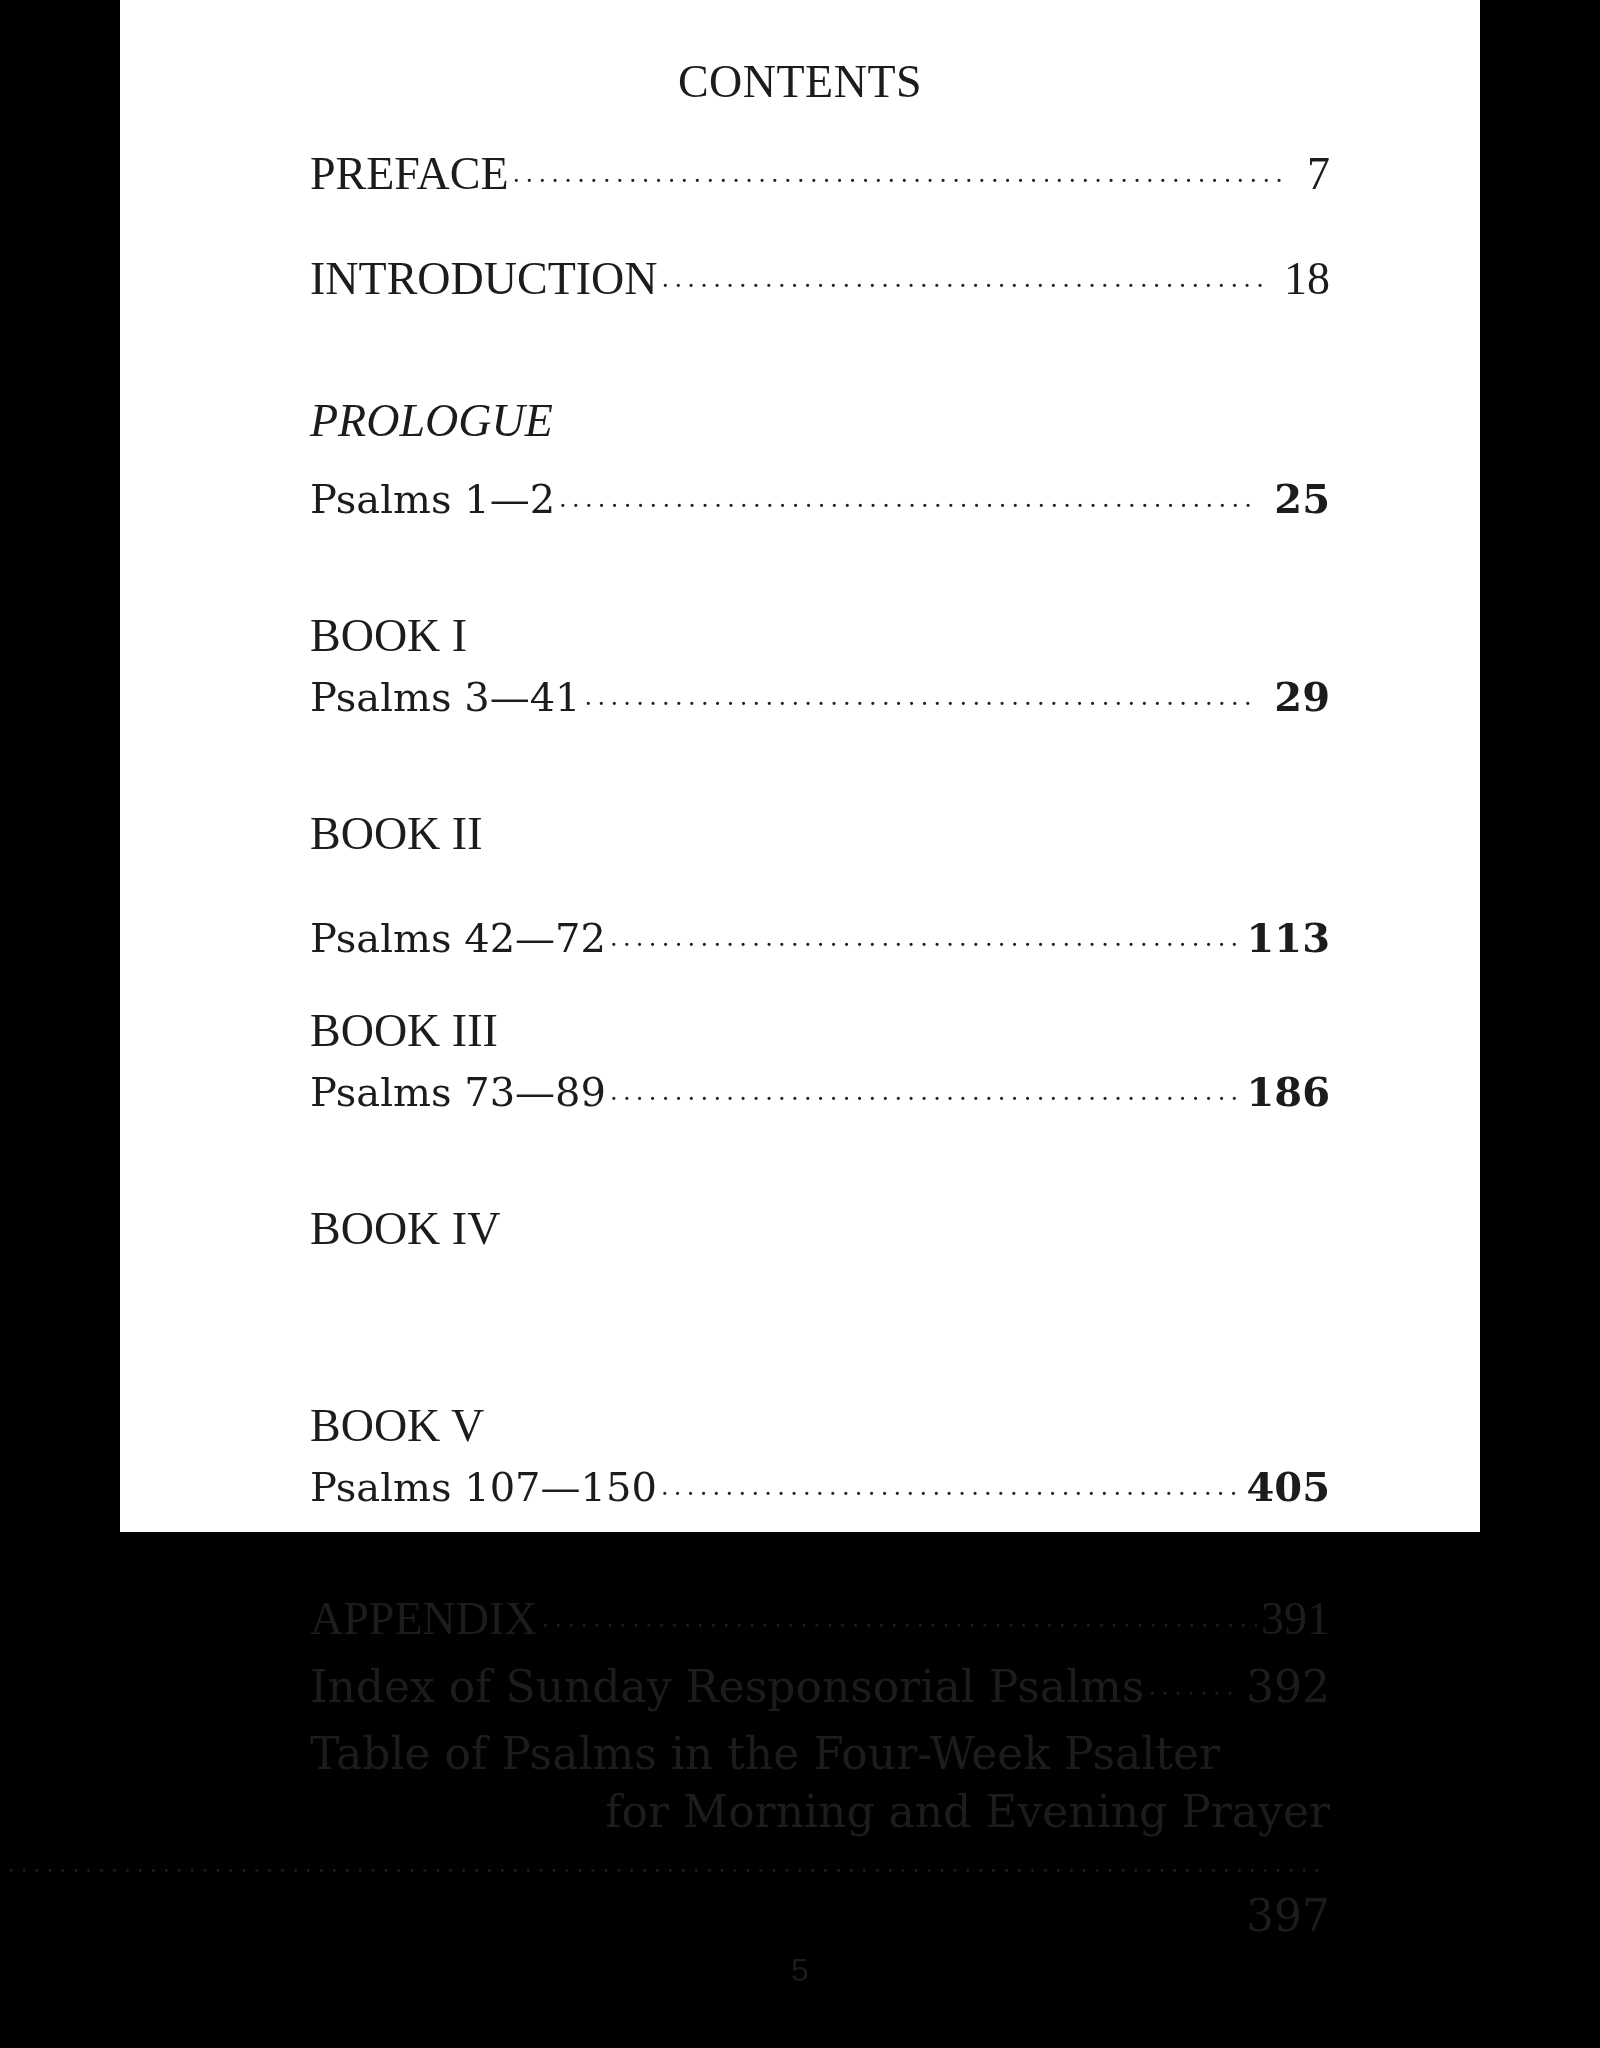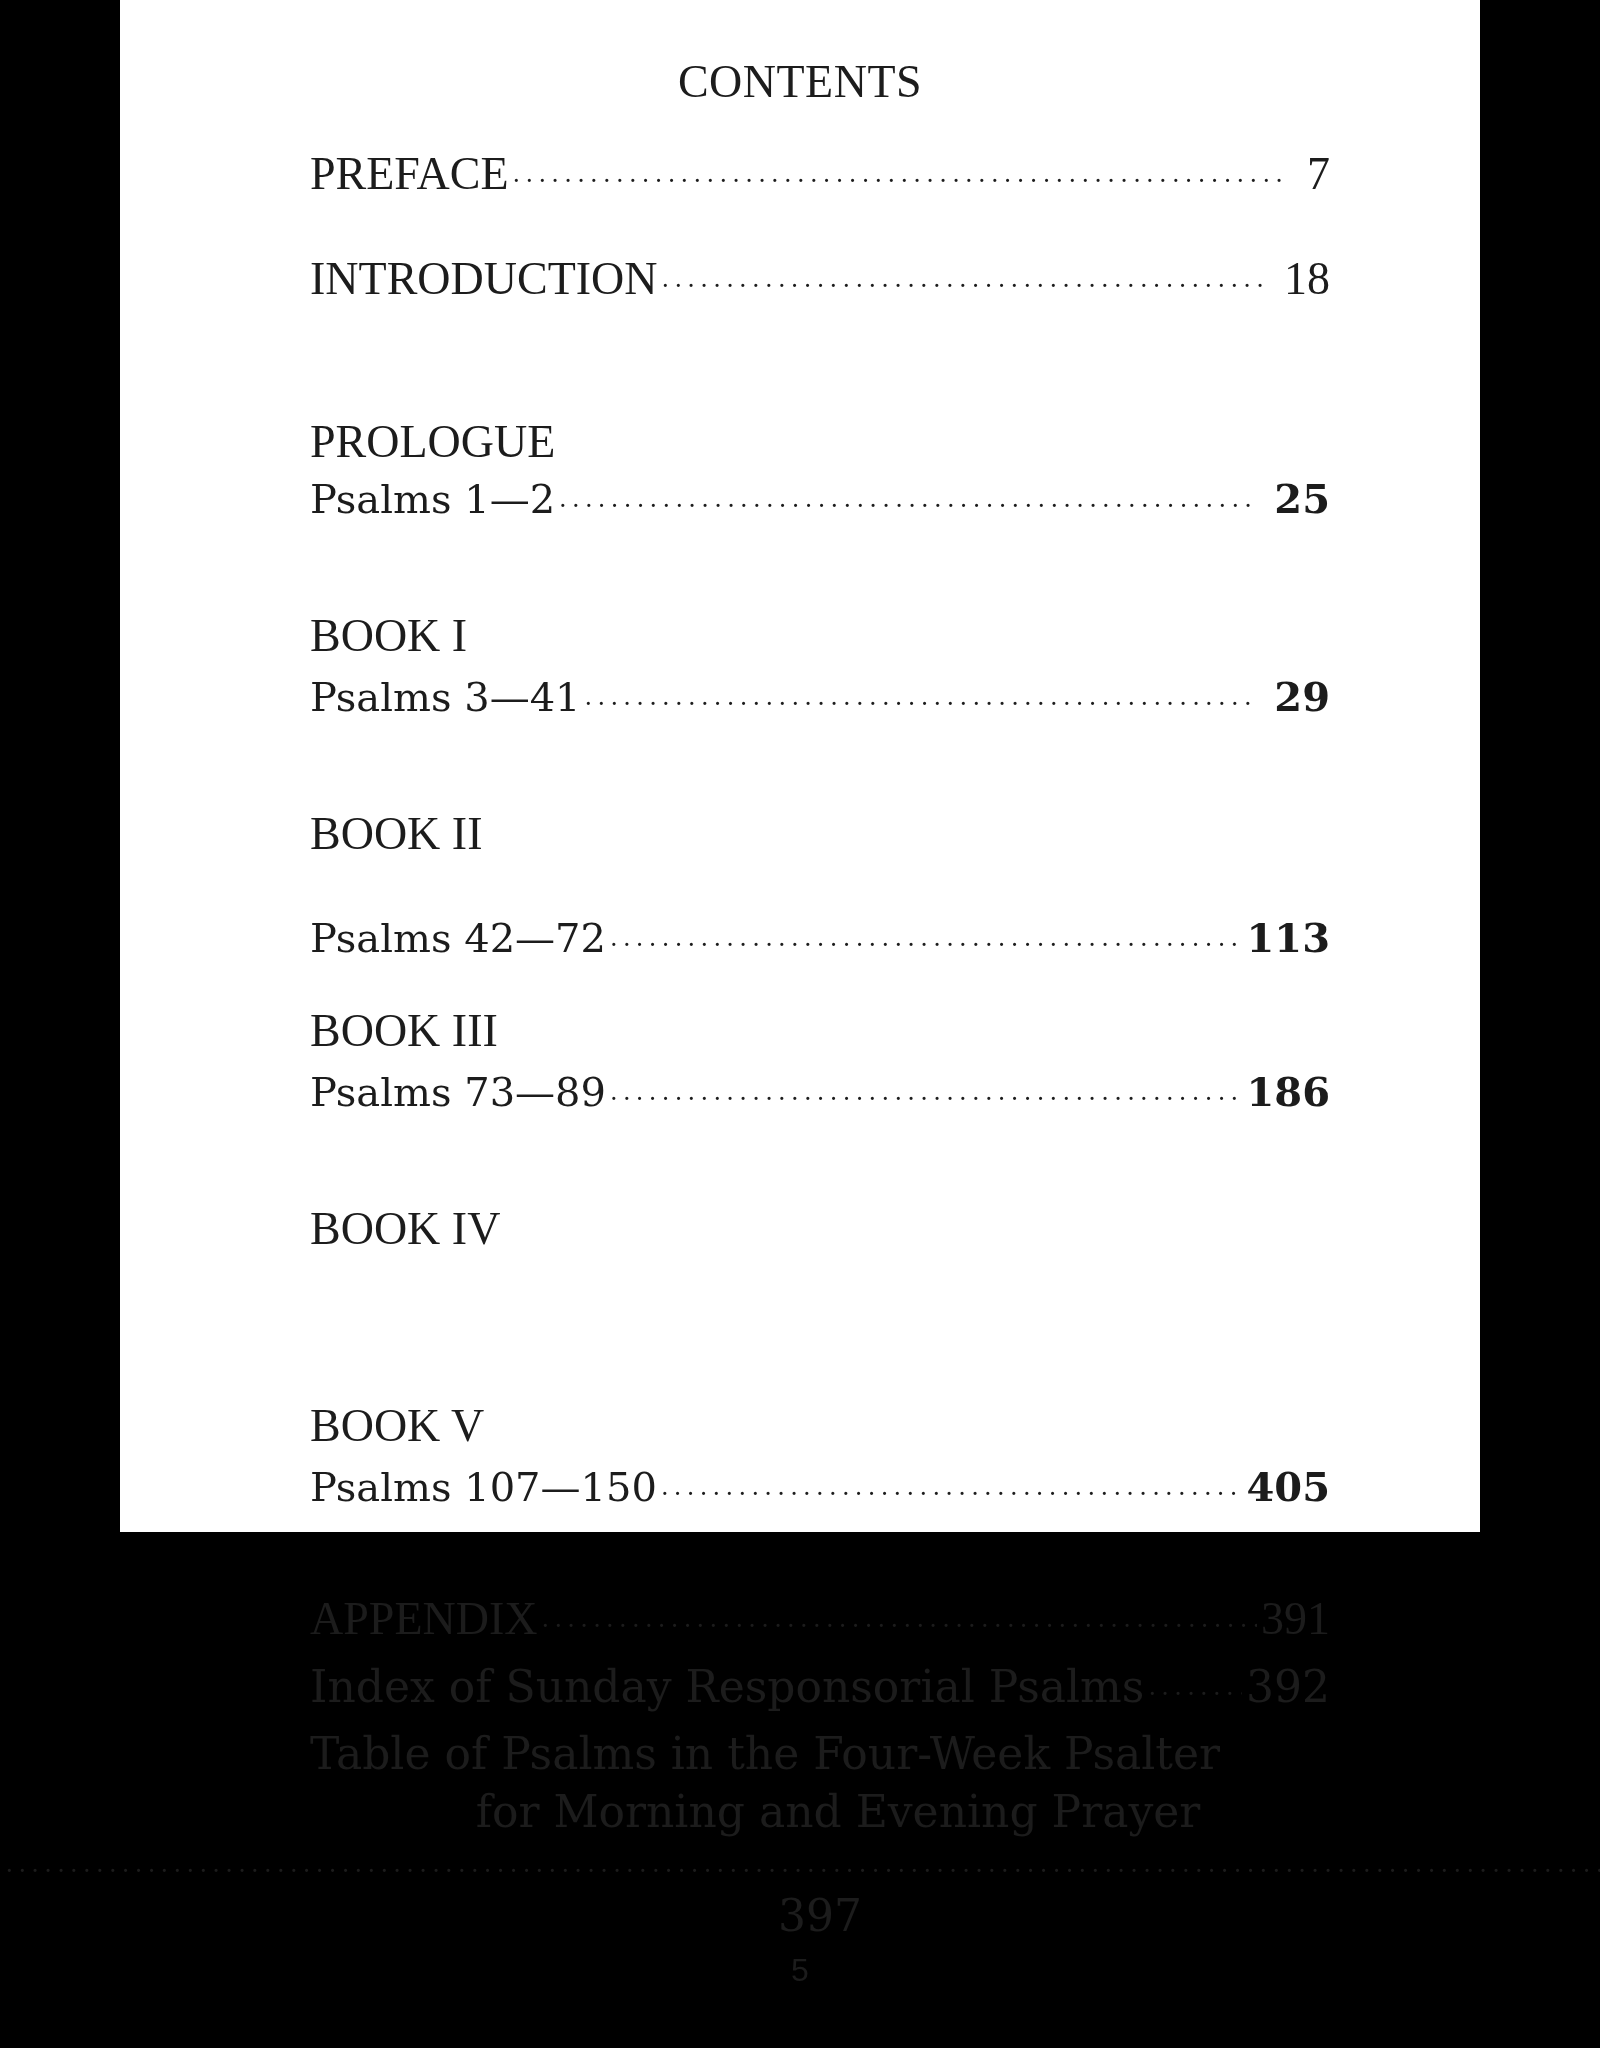--- a/index.html
+++ b/index.html
@@ -13,21 +13,21 @@
     }
     .title {
       position: absolute; left: 0; width: 1360px; top: 56px;
       text-align: center;
       font-family: "Liberation Serif", serif;
       font-size: 46px; line-height: 52px; letter-spacing: 0.5px;
       color: #1c1c1c;
     }
     .row {
       position: absolute; left: 190px; width: 1020px;
-      display: flex; align-items: center;
+      display: flex; align-items: flex-end;
       font-family: "Liberation Serif", serif;
       font-size: 46px; line-height: 52px;
       color: #1c1c1c;
       white-space: nowrap;
     }
     .row.caps { letter-spacing: 0px; }
     .row .label { flex: 0 0 auto; }
     .row .label.indent { padding-left: 36px; }
     .row .leader {
       flex: 1 1 auto; overflow: hidden; margin: 0 4px;
@@ -67,21 +67,21 @@
     <span class="leader"></span>
     <span class="page-num spaced">7</span>
   </div>
 
   <div class="row caps" style="top:253px;">
     <span class="label">INTRODUCTION</span>
     <span class="leader"></span>
     <span class="page-num spaced">18</span>
   </div>
 
-  <div class="heading" style="top:416px;">PROLOGUE</div>
+  <div class="heading" style="top:395px;font-style:italic;">PROLOGUE</div>
   <div class="row psalm-row" style="top:473px;">
     <span class="label">Psalms 1—2</span>
     <span class="leader"></span>
     <span class="page-num spaced">25</span>
   </div>
 
   <div class="heading" style="top:610px;">BOOK I</div>
   <div class="row psalm-row" style="top:671px;">
     <span class="label">Psalms 3—41</span>
     <span class="leader"></span>

